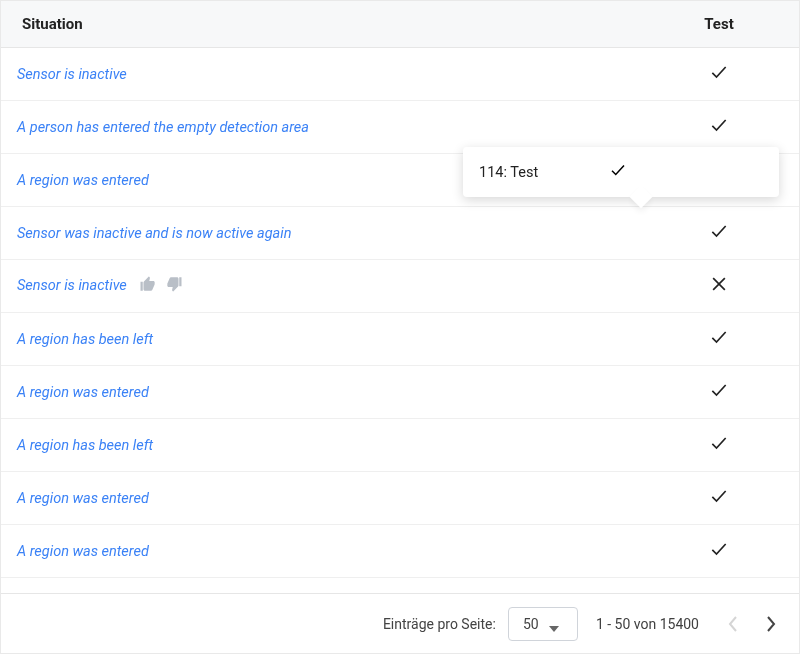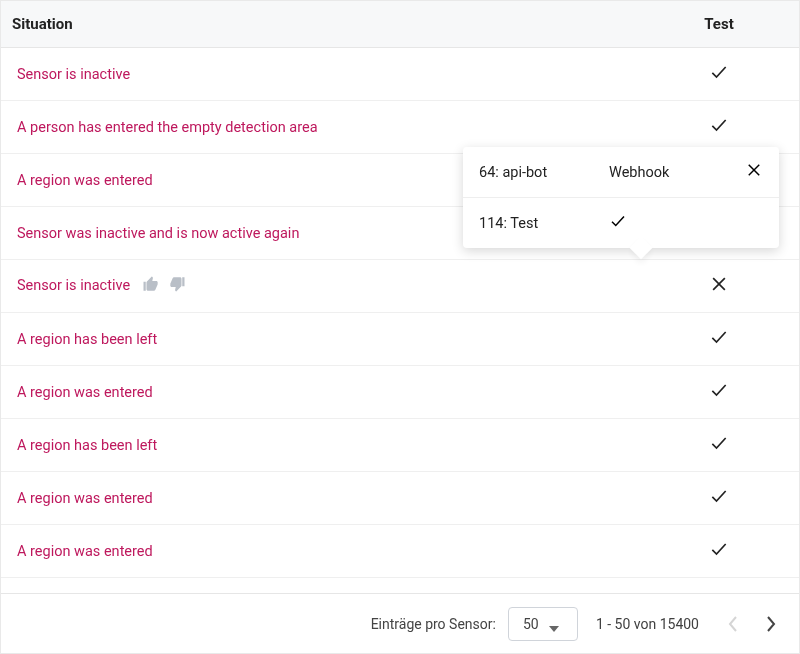--- a/index.html
+++ b/index.html
@@ -7,26 +7,26 @@
   .viewport { width:800px; height:654px; position:relative; overflow:hidden; border:1px solid #e9e9e9; }
   .scroll-area { position:absolute; inset:0 0 60px 0; overflow-y:scroll; }
 
   
   .scroll-area::-webkit-scrollbar { width:18px; }
   .scroll-area::-webkit-scrollbar-track { background:#fafafa; }
   .scroll-area::-webkit-scrollbar-thumb { background:#c2c2c2; border-radius:0; }
   .scroll-area::-webkit-scrollbar-button:single-button { height:14px; background:#f0f0f0; }
 
   table { width:100%; border-collapse:collapse; }
-  thead th { background:#f7f8f9; text-align:left; font-weight:700; font-size:15px; padding:14px 11px; border-bottom:1px solid #e6e6e6; }
+  thead th { background:#f7f8f9; text-align:left; font-weight:700; font-size:15px; padding:14px 21px; border-bottom:1px solid #e6e6e6; }
   thead th.sent-col { width:160px; text-align:center; }
 
   tbody td { padding:14px 16px; border-bottom:1px solid #efefef; vertical-align:middle; }
   tbody td.link-cell { color:#2a4f8b; }
-  tbody td.link-cell .situation-link { color:#be185d; text-decoration:none; cursor:pointer; }
+  tbody td.link-cell .situation-link { color:#3b82f6; text-decoration:none; cursor:pointer;font-style:italic; }
   tbody td.sent-cell { width:160px; text-align:center; }
 
   .vote-icons { display:inline-flex; gap:8px; margin-left:12px; vertical-align:middle; }
   .vote-icons svg { width:18px; height:18px; fill:#b9bfc7; cursor:pointer; }
 
   .status-icon svg { width:20px; height:20px; stroke:#222; stroke-width:2; fill:none; }
 
   
   .popover { position:absolute; top:146px; left:462px; width:316px; background:#fff; border-radius:4px; box-shadow:0 3px 12px rgba(0,0,0,0.16); z-index:10; }
   .popover::after { content:""; position:absolute; bottom:-8px; left:170px; width:16px; height:16px; background:#fff; transform:rotate(45deg); box-shadow:3px 3px 6px rgba(0,0,0,0.06); }
@@ -131,38 +131,30 @@
           <tr>
             <td class="link-cell"></td>
             <td class="sent-cell"></td>
           </tr>
         </tbody>
     </table>
   </div>
 
   <div class="popover" id="popover">
       <div class="popover-row">
-        <span class="pname">64: api-bot</span>
-        <span class="ptype">Webhook</span>
-        <span class="pstatus"><svg viewBox="0 0 24 24">
-            <line x1="5" y1="5" x2="19" y2="19"></line>
-            <line x1="19" y1="5" x2="5" y2="19"></line>
-          </svg></span>
-      </div>
-      <div class="popover-row">
         <span class="pname">114: Test</span>
         <span class="pstatus"><svg viewBox="0 0 24 24">
             <polyline points="4,13 9,18 20,6"></polyline>
           </svg></span>
       </div>
     </div>
 
   <div class="paginator">
     <div class="page-size">
-      <span>Einträge pro Sensor:</span>
+      <span>Einträge pro Seite:</span>
       <div class="page-size-select">
         <span>50</span>
         <svg viewBox="0 0 10 6">
             <path d="M0 0 L5 6 L10 0 Z"></path>
           </svg>
       </div>
     </div>
     <span class="range-label">1 - 50 von 15400</span>
     <div class="pager-buttons">
       <button id="prev-btn" disabled="">

